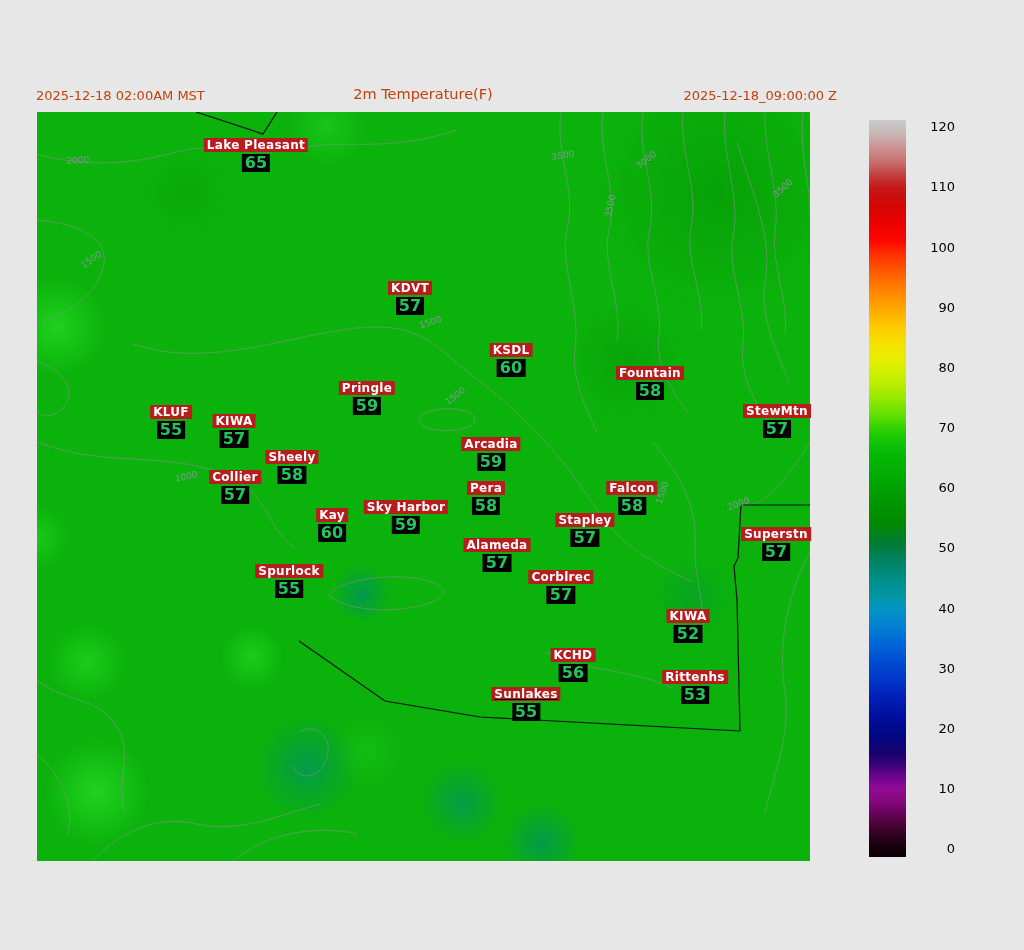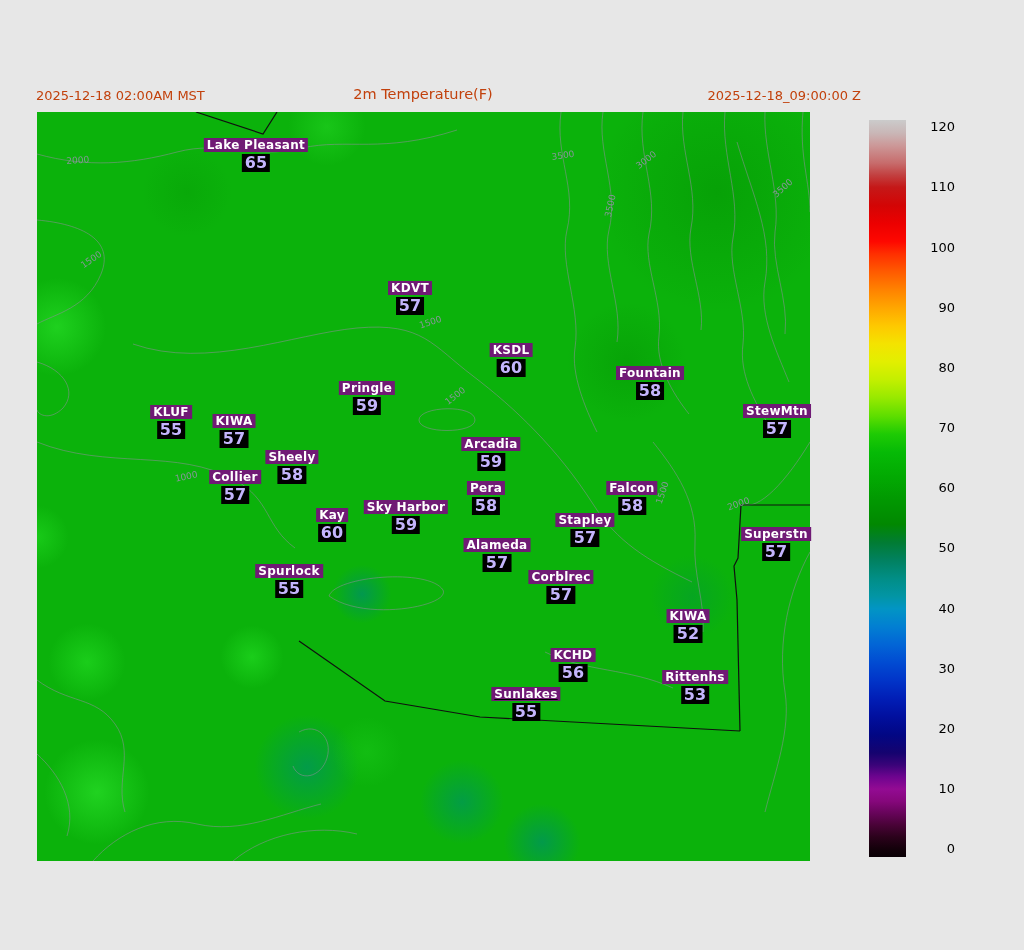--- a/index.html
+++ b/index.html
@@ -2,21 +2,21 @@
 <html><head>
 <meta charset="utf-8">
 <style>
   html,body{margin:0;padding:0;}
   body{width:1024px;height:950px;background:#e7e7e7;font-family:"DejaVu Sans","Liberation Sans",sans-serif;position:relative;overflow:hidden;}
   #stage{position:absolute;left:0;top:0;width:1024px;height:950px;}
 
   .hdr{position:absolute;font-size:13px;color:#c2410c;white-space:nowrap;}
   #hdr-left{left:36px;top:88px;}
   #hdr-title{left:423px;top:86px;transform:translateX(-50%);font-size:14.5px;}
-  #hdr-right{left:861px;top:88px;transform:translateX(-100%);}
+  #hdr-right{left:837px;top:88px;transform:translateX(-100%);}
 
   #map{position:absolute;left:37px;top:112px;width:773px;height:749px;overflow:hidden;
     background-color:#0bb20b;
     background-image:
       radial-gradient(circle 70px at 20px 215px, rgba(34,214,34,.85), rgba(34,214,34,0) 70%),
       radial-gradient(circle 55px at 50px 550px, rgba(30,212,30,.8), rgba(30,212,30,0) 70%),
       radial-gradient(circle 45px at 215px 545px, rgba(30,212,30,.8), rgba(30,212,30,0) 70%),
       radial-gradient(circle 75px at 60px 680px, rgba(36,216,36,.85), rgba(36,216,36,0) 70%),
       radial-gradient(circle 55px at 290px 15px, rgba(30,206,30,.7), rgba(30,206,30,0) 70%),
       radial-gradient(circle 45px at 0px 425px, rgba(30,212,30,.7), rgba(30,212,30,0) 70%),
@@ -31,22 +31,22 @@
       radial-gradient(circle 60px at 150px 80px, rgba(6,158,6,.45), rgba(6,158,6,0) 75%);
   }
   #contour-svg{position:absolute;left:0;top:0;}
   .contour{fill:none;stroke:#8e8e9a;stroke-opacity:.55;stroke-width:1;}
   .contour-closed{fill:none;stroke:#8e8e9a;stroke-opacity:.55;stroke-width:1;}
   .boundary{fill:none;stroke:#101010;stroke-width:1.2;}
 
   .contour-label{position:absolute;font-size:9px;color:#8d95a0;opacity:.95;transform-origin:left top;white-space:nowrap;}
 
   .station{position:absolute;display:flex;flex-direction:column;align-items:center;gap:2px;transform:translateX(-50%);z-index:5;}
-  .station .nm{background:#701a75;color:#fff;font-size:12px;font-weight:bold;line-height:14px;padding:0 3px;white-space:nowrap;letter-spacing:.3px;}
-  .station .val{background:#000;color:#c4b5fd;font-size:16px;font-weight:bold;line-height:18px;padding:0 3px;}
+  .station .nm{background:#b91c1c;color:#fff;font-size:12px;font-weight:bold;line-height:14px;padding:0 3px;white-space:nowrap;letter-spacing:.3px;}
+  .station .val{background:#000;color:#22c55e;font-size:16px;font-weight:bold;line-height:18px;padding:0 3px;}
 
   #colorbar{position:absolute;left:869px;top:120px;width:37px;height:737px;}
   .cbtick{position:absolute;left:919px;width:36px;text-align:right;font-size:13px;color:#000;}
 </style>
 </head>
 <body>
 
 <div id="stage">
 
   <div id="hdr-left" class="hdr">2025-12-18 02:00AM MST</div>

